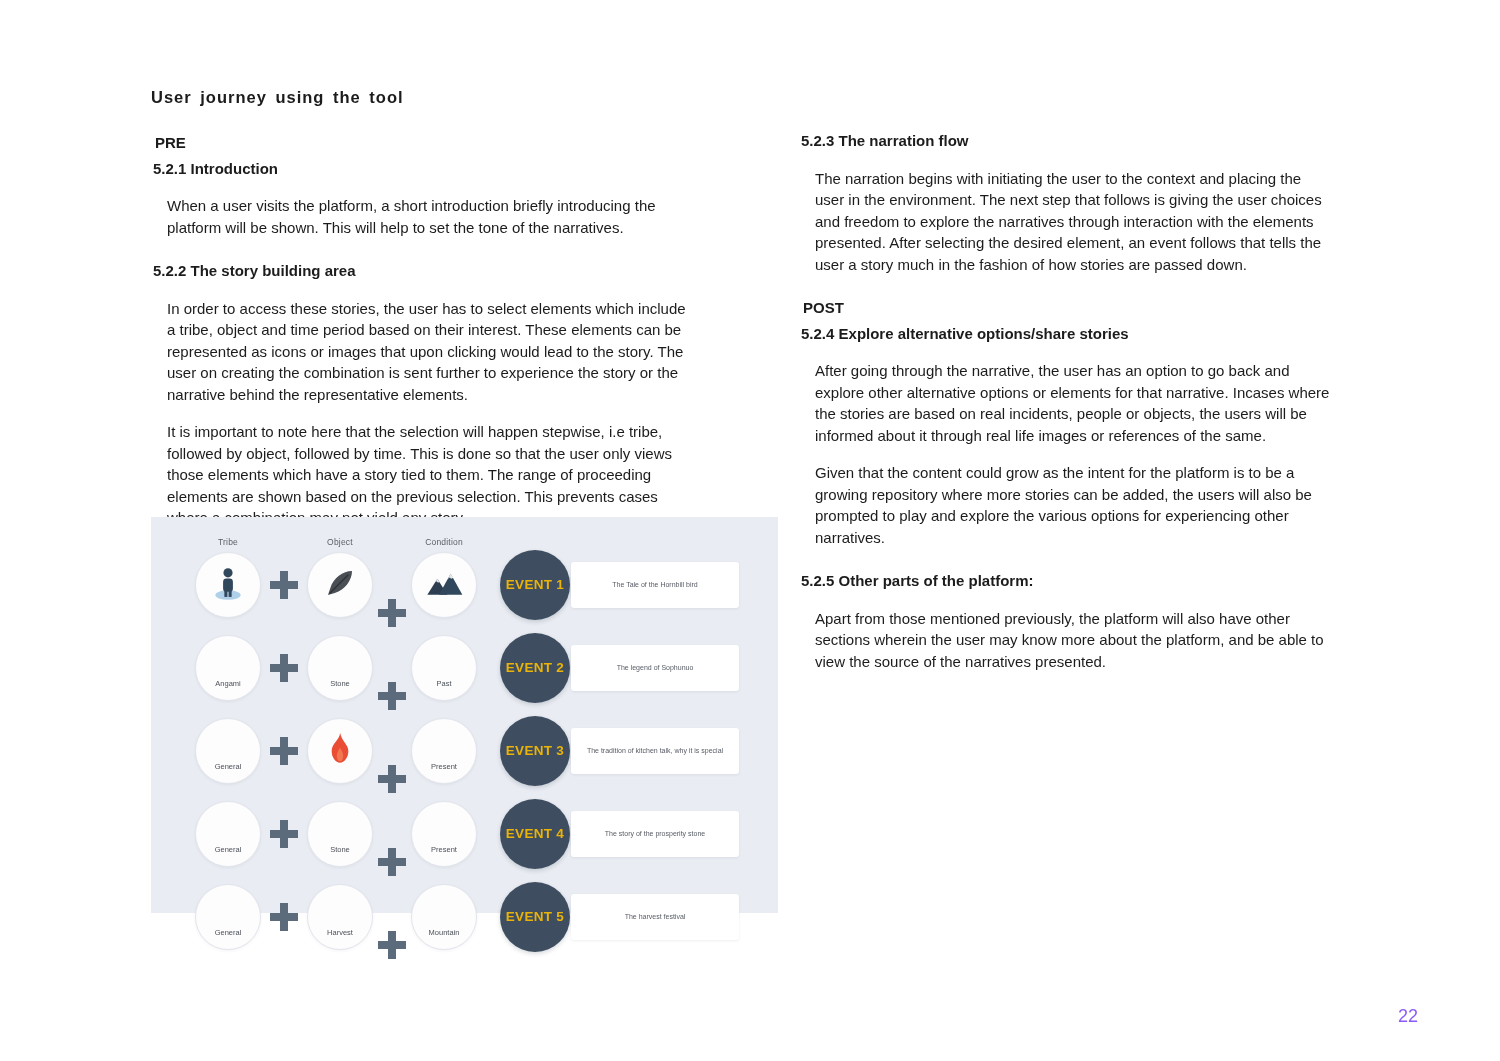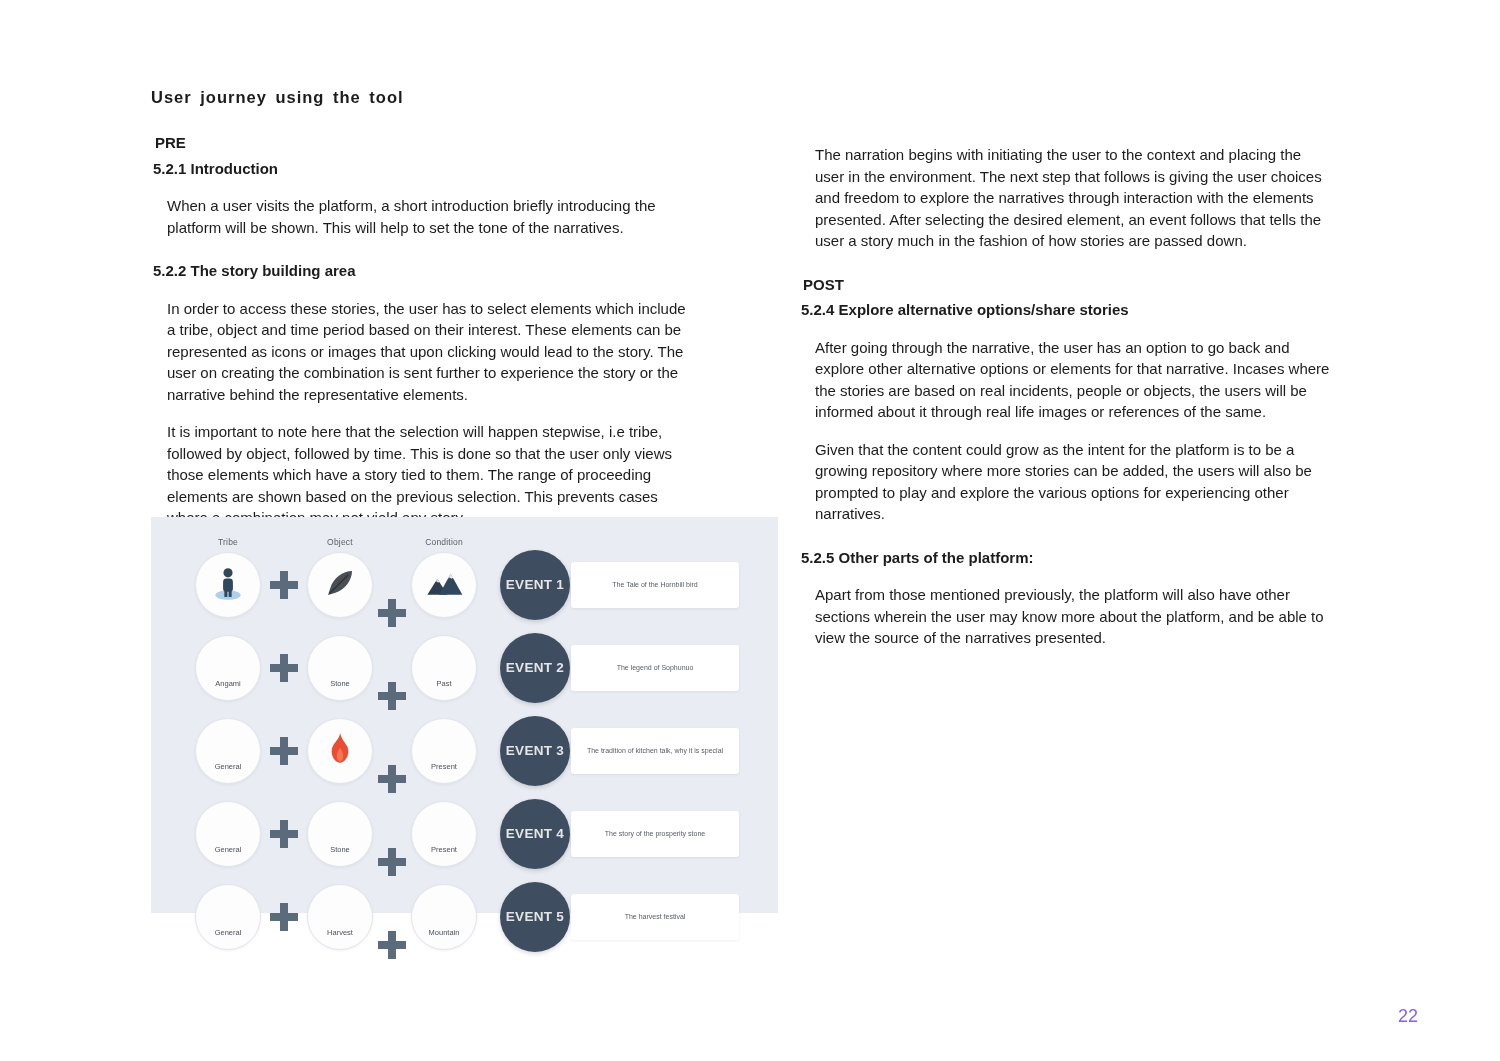--- a/index.html
+++ b/index.html
@@ -48,21 +48,21 @@
     box-shadow:0 1px 3px rgba(40,55,80,0.06);
   }
   .circle-label{font-size:7.5px;color:#4c5158;text-align:right;margin-top:32px;}
   .plus{width:28px;height:28px;position:relative;}
   .plus::before{content:'';position:absolute;left:0;top:10px;width:28px;height:8px;background:#5b6b7c;}
   .plus::after{content:'';position:absolute;left:10px;top:0;width:8px;height:28px;background:#5b6b7c;}
   .event-circle{
     width:70px;height:70px;border-radius:50%;
     background:#3e4e60;
     display:flex;align-items:center;justify-content:center;
-    color:#e5e5e5;font-weight:bold;font-size:13.5px;letter-spacing:0.3px;
+    color:#eab308;font-weight:bold;font-size:13.5px;letter-spacing:0.3px;
     box-shadow:0 2px 4px rgba(40,55,80,0.18);
   }
   .story-card{
     width:168px;height:46px;background:#ffffff;border-radius:3px;
     box-shadow:0 1px 3px rgba(40,55,80,0.08);
     display:flex;align-items:center;justify-content:center;
     font-size:7px;color:#575c64;white-space:nowrap;
   }
   
   .x-c1{left:44px;} .x-p1{left:119px;} .x-c2{left:156px;}
@@ -88,20 +88,21 @@
 user on creating the combination is sent further to experience the story or the
 narrative behind the representative elements.</p>
     <p class="body">It is important to note here that the selection will happen stepwise, i.e tribe,
 followed by object, followed by time. This is done so that the user only views
 those elements which have a story tied to them. The range of proceeding
 elements are shown based on the previous selection. This prevents cases
 where a combination may not yield any story.</p>
   </div>
 
   <div class="col col-right">
+    <p class="heading">5.2.3 The narration flow</p>
     <p class="body">The narration begins with initiating the user to the context and placing the
 user in the environment. The next step that follows is giving the user choices
 and freedom to explore the narratives through interaction with the elements
 presented. After selecting the desired element, an event follows that tells the
 user a story much in the fashion of how stories are passed down.</p>
     <p class="kicker spaced">POST</p>
     <p class="heading">5.2.4 Explore alternative options/share stories</p>
     <p class="body">After going through the narrative, the user has an option to go back and
 explore other alternative options or elements for that narrative. Incases where
 the stories are based on real incidents, people or objects, the users will be

